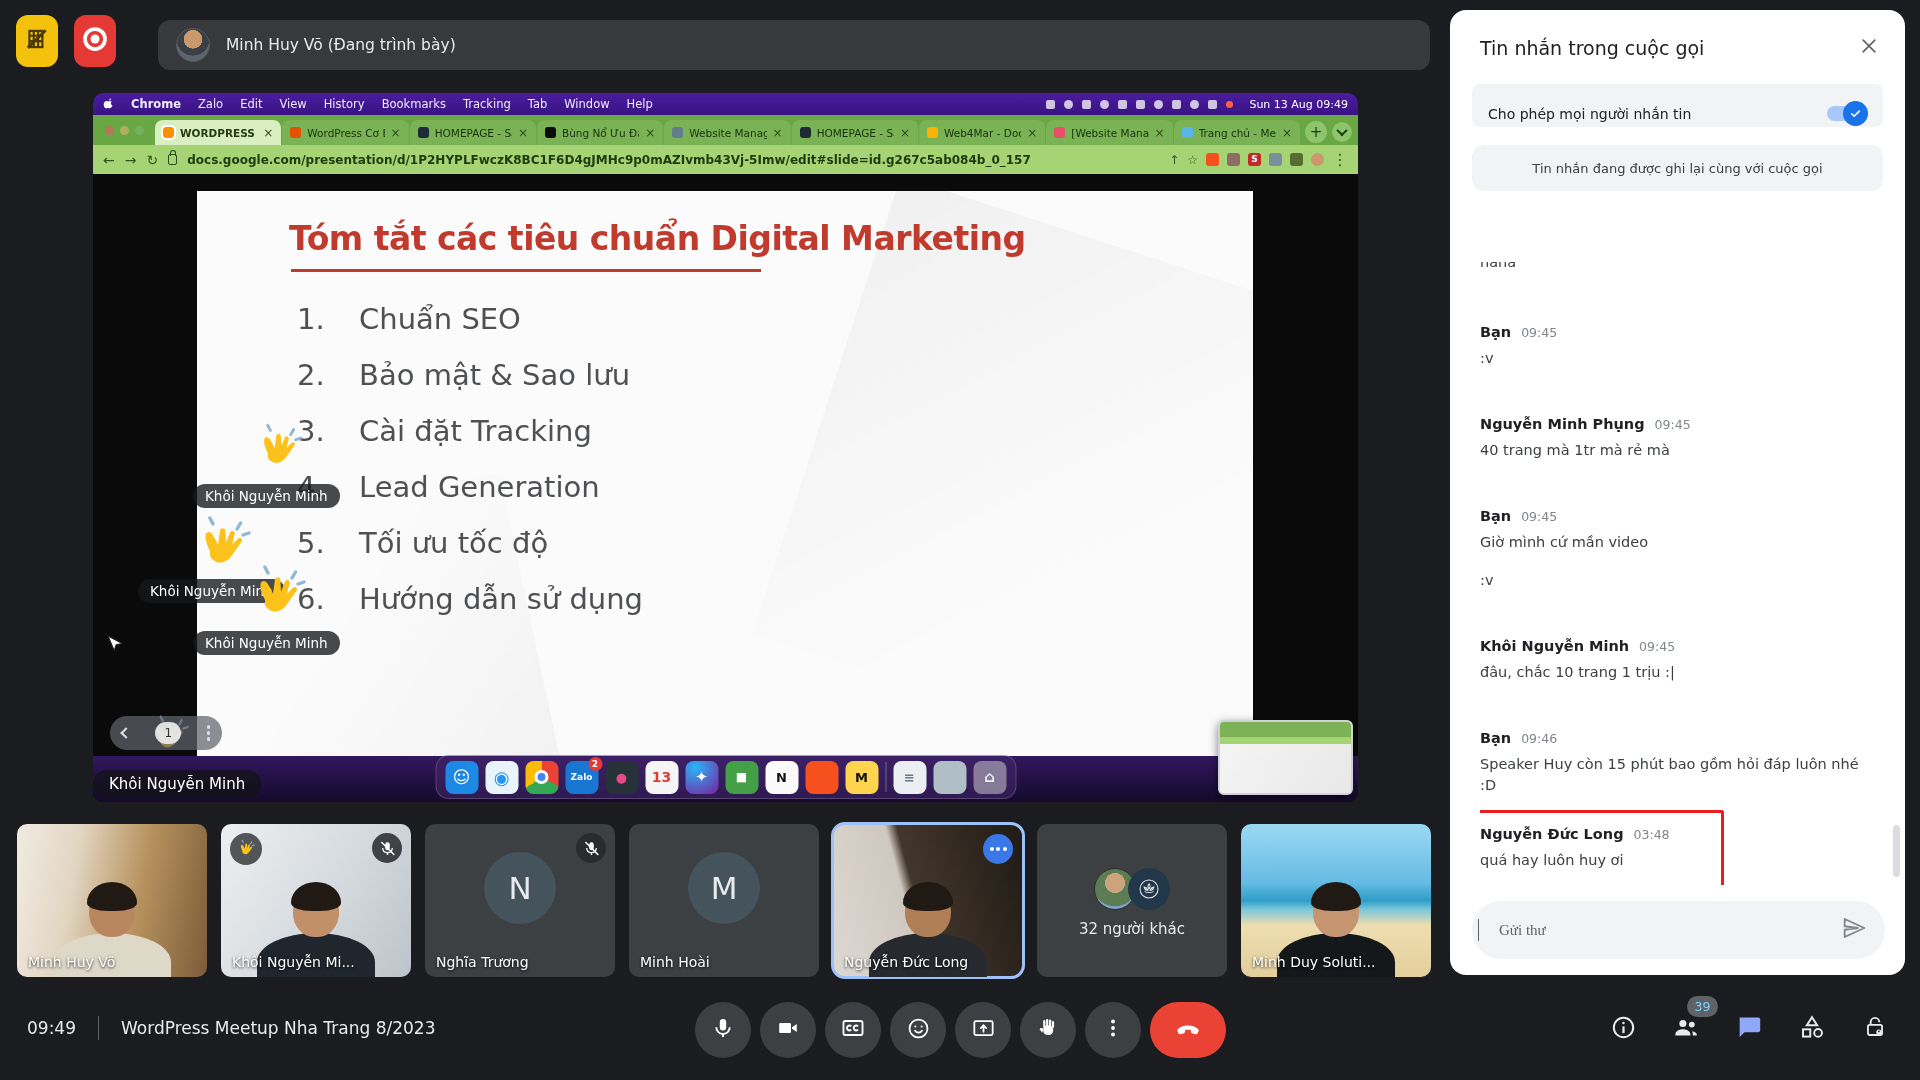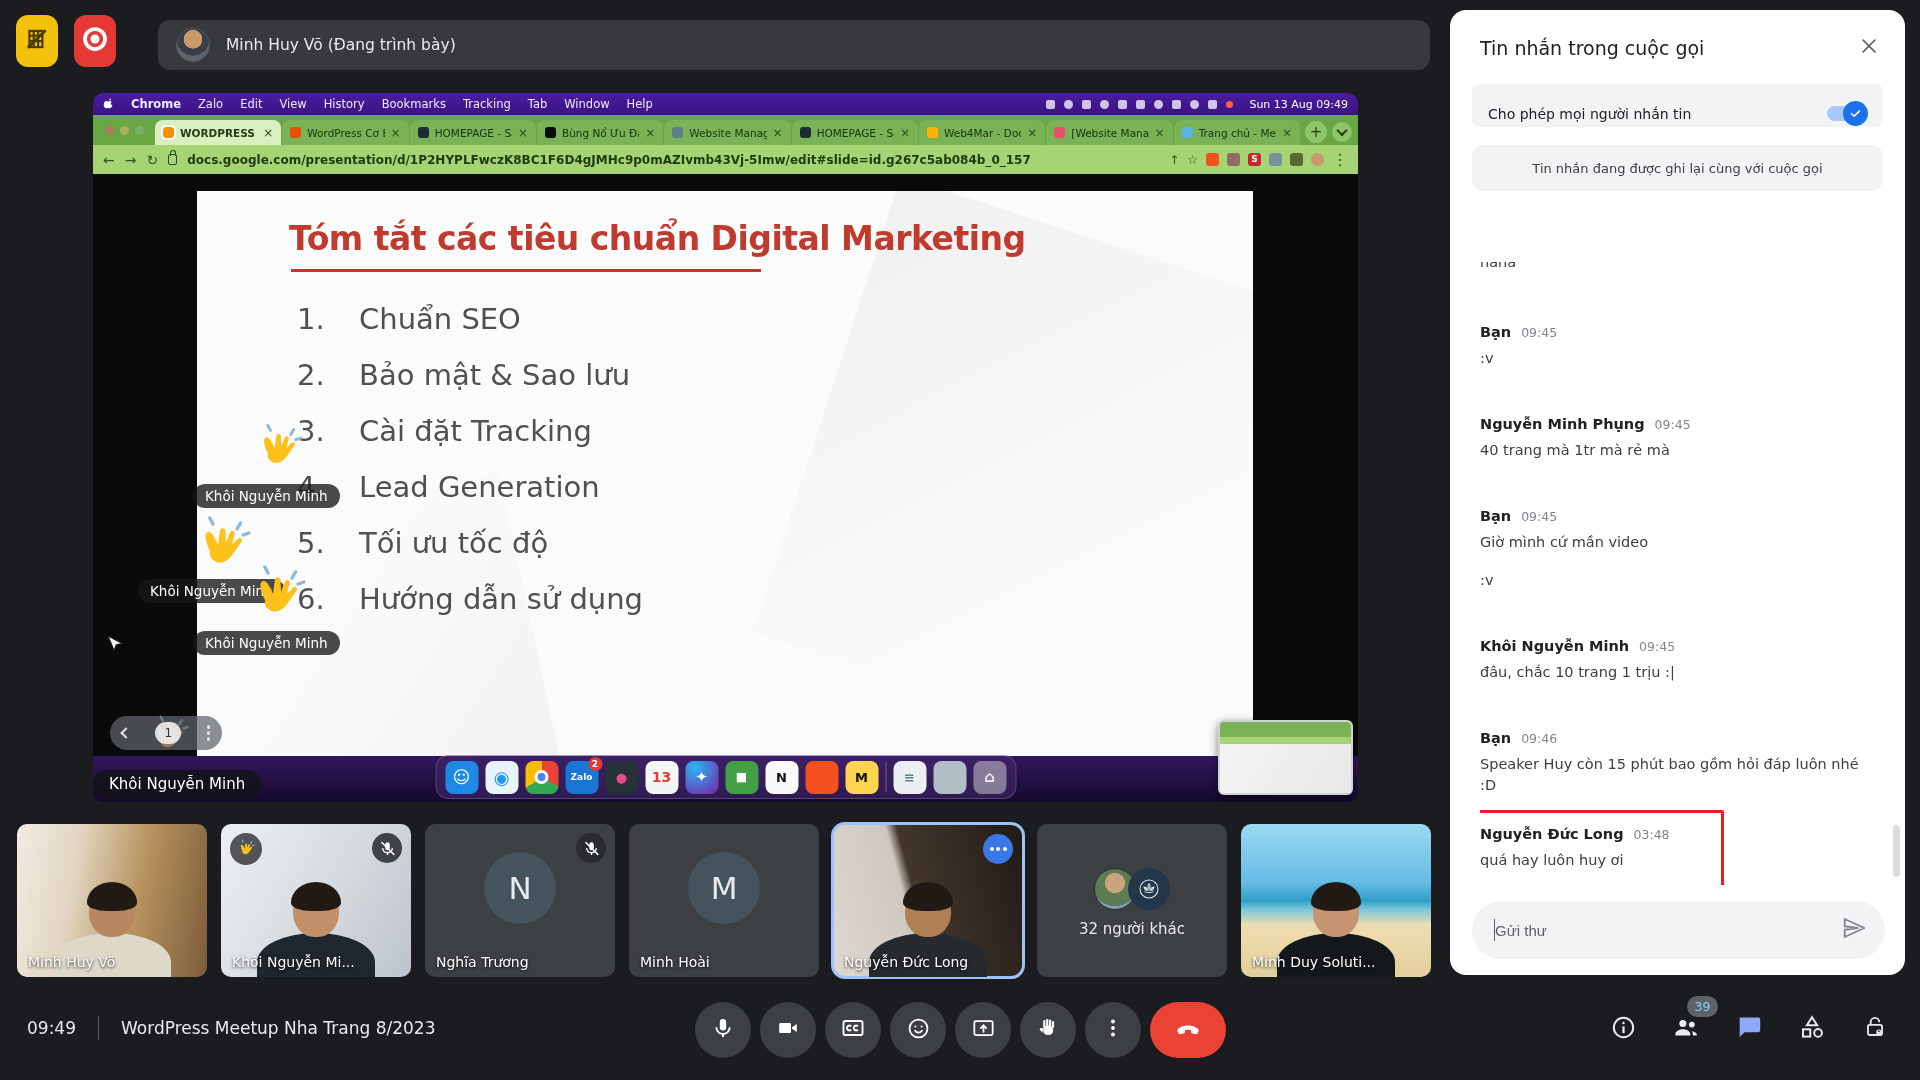--- a/index.html
+++ b/index.html
@@ -91,21 +91,21 @@
   .clipped span { position:relative; top:-8px; display:block; }
   .msg-group { margin-top:47px; }
   .sender-row { display:flex; align-items:baseline; gap:10px; }
   .sender { font-weight:bold; font-size:14.5px; color:#202124; }
   .mtime { font-size:12.5px; color:#80868b; }
   .msg-line { margin-top:8px; color:#3c4043; line-height:1.45; }
   .msg-line + .msg-line { margin-top:17px; }
   .msg-group.highlighted { border:3px solid #ea1d25; border-radius:2px; width:260px; margin-left:-16px; margin-top:14px; padding:13px 12px 18px 13px; }
   #chat-scrollbar { position:absolute; right:5px; top:815px; width:7px; height:52px; border-radius:4px; background:#dadce0; }
   #chat-input-row { position:absolute; left:22px; right:20px; bottom:16px; height:58px; background:#f1f3f4; border-radius:29px; display:flex; align-items:center; padding:0 18px 0 4px; }
-  #chat-input { flex:1; border:none; outline:none; background:transparent; font-size:15px; color:#202124; border-left:1px solid #5f6368; margin-left:18px; height:22px; font-family:Liberation Sans, sans-serif; }
+  #chat-input { flex:1; border:none; outline:none; background:transparent; font-size:15px; color:#202124; padding-left:20px; border-left:1px solid #5f6368; margin-left:2px; height:22px; font-family:Liberation Serif, serif; }
   #chat-input::placeholder { color:#5f6368; opacity:1; }
 
   
   .tile { position:absolute; top:824px; width:190px; height:153px; border-radius:10px; background:#3c4043; overflow:hidden; }
   .tile.active { outline:3px solid #9ec1f7; outline-offset:-1px; border-radius:12px; }
   .tile .name { position:absolute; left:11px; bottom:7px; font-size:14px; color:#fff; text-shadow:0 1px 3px rgba(0,0,0,.85); white-space:nowrap; }
   .v1 { background:linear-gradient(100deg,#f0ebe2 0%,#e2d6c2 30%,#b8935f 62%,#7c5c39 100%); }
   .v2 { background:linear-gradient(120deg,#eceff1 0%,#d5dade 55%,#bcc3ca 100%); }
   .v5 { background:linear-gradient(75deg,#ddd8d2 0%,#cfc8c0 40%,#43372c 45%,#201a15 100%); }
   .v7 { background:linear-gradient(180deg,#9bd9f2 0%,#66bce4 38%,#2f9ec7 50%,#7cc7da 56%,#eeddb0 66%,#e3cf9c 100%); }

